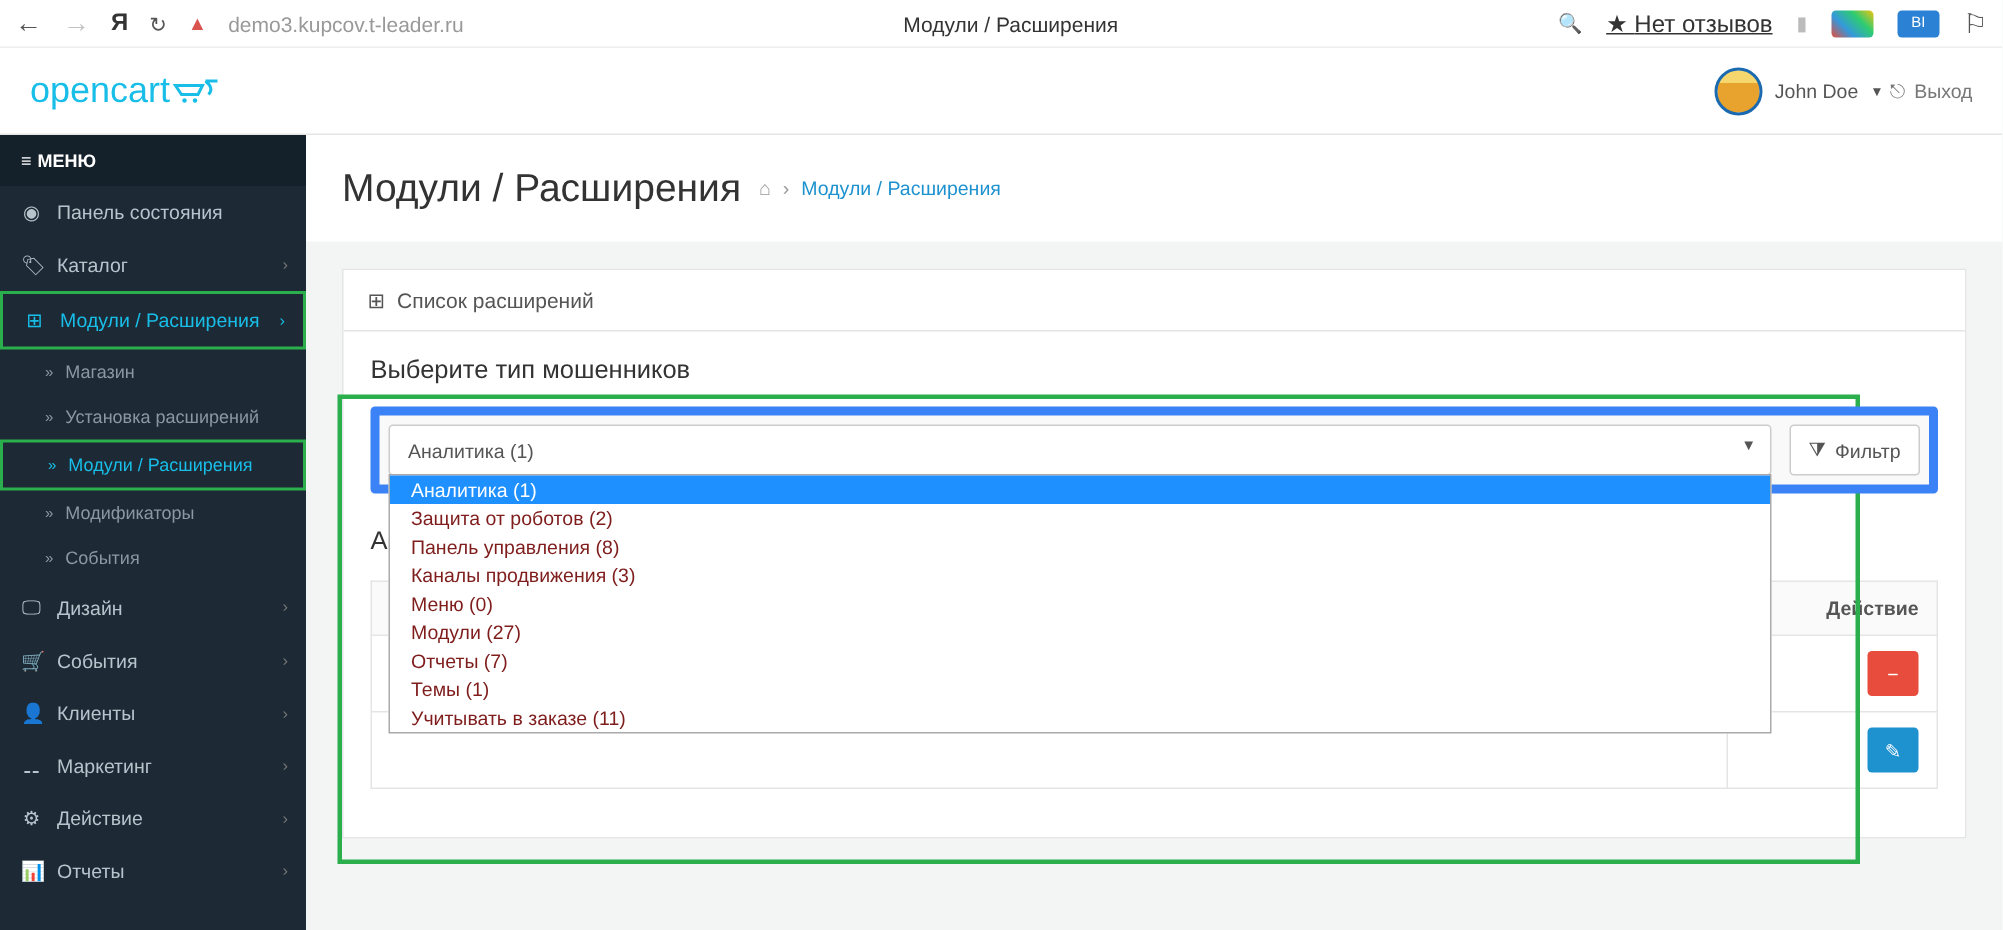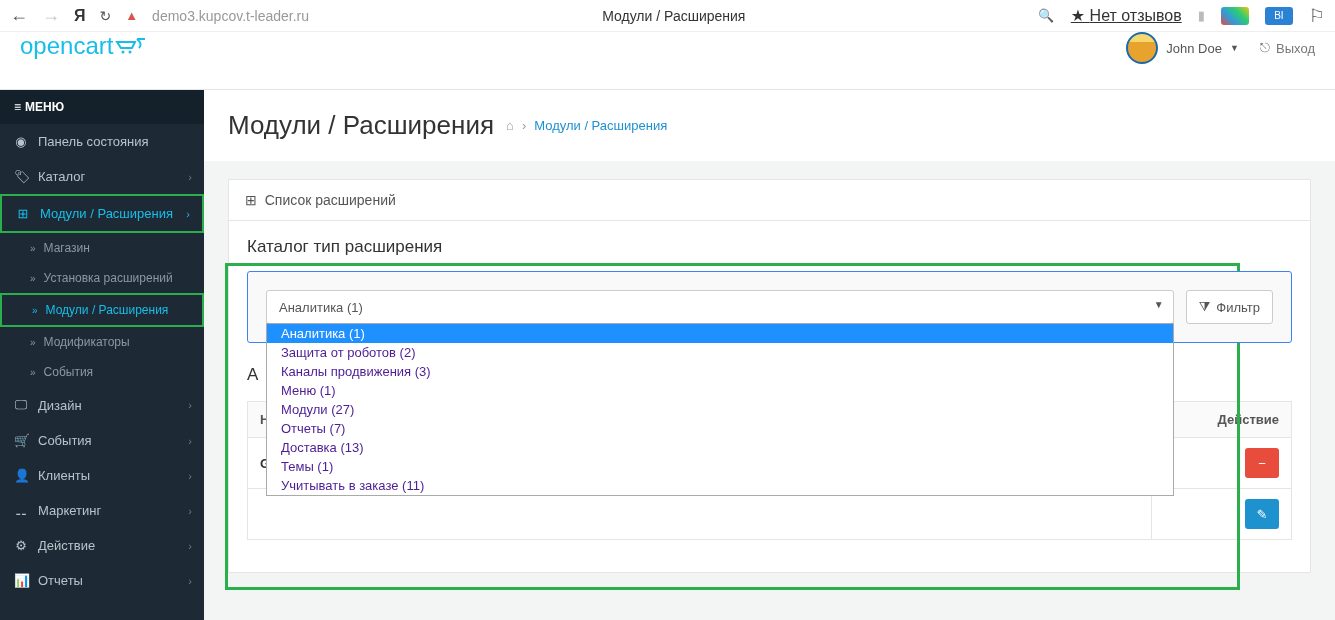--- a/index.html
+++ b/index.html
@@ -12,23 +12,23 @@
 .browser-bar .reload { font-size: 14px; color: #555; }
 .browser-bar .warn { color: #d9534f; font-size: 13px; }
 .browser-bar .url { color: #999; font-size: 14px; }
 .browser-bar .title { flex: 1; text-align: center; color: #333; font-size: 14px; }
 .browser-bar .right { display: flex; align-items: center; gap: 16px; }
 .browser-bar .search-ico { color: #888; }
 .browser-bar .reviews { font-size: 16px; color: #333; text-decoration: underline; }
 .browser-bar .ext-icon { width: 28px; height: 18px; display: inline-block; border-radius: 3px; }
 
 
-.app-header { height: 58px; background: #fff; border-bottom: 1px solid #e5e5e5; display: flex; align-items: flex-start; padding: 0 20px; justify-content: space-between; }
+.app-header { height: 58px; background: #fff; border-bottom: 1px solid #e5e5e5; display: flex; align-items: center; padding: 0 20px; justify-content: space-between; }
 .logo { color: #18bee8; font-size: 24px; font-weight: 500; display: flex; align-items: center; gap: 2px; }
-.header-right { display: flex; align-items: center; gap: 21px; }
+.header-right { display: flex; align-items: center; gap: 4px; }
 .user-block { display: flex; align-items: center; gap: 8px; color: #555; cursor: pointer; }
 .avatar { width: 32px; height: 32px; border-radius: 50%; background: linear-gradient(#f5d76e 30%, #e8a32e 30%); border: 2px solid #1b6ab0; }
 .logout { color: #777; cursor: pointer; display: flex; align-items: center; gap: 6px; }
 
 
 .app-body { display: flex; height: calc(620px - 32px - 58px); }
 .sidebar { width: 204px; background: #1d2a35; color: #b7c4cc; flex-shrink: 0; overflow: hidden; }
 .menu-header { background: #14202a; padding: 10px 14px; color: #fff; font-size: 12px; font-weight: bold; display: flex; align-items: center; gap: 4px; }
 .nav-item { padding: 10px 14px; display: flex; align-items: center; gap: 10px; cursor: pointer; font-size: 13px; position: relative; }
 .nav-item .chev { position: absolute; right: 12px; font-size: 11px; color: #777; }
@@ -54,21 +54,21 @@
 
 .filter-row { display: flex; gap: 0; align-items: stretch; }
 .select-wrap { flex: 1; position: relative; }
 .ext-select { width: 100%; height: 34px; border: 1px solid #ccc; border-radius: 3px; background: #fff; padding: 0 24px 0 12px; font-size: 13px; color: #555; appearance: none; }
 .select-caret { position: absolute; right: 10px; top: 9px; font-size: 10px; color: #555; pointer-events: none; }
 .filter-btn { background: #fff; border: 1px solid #ccc; border-radius: 3px; padding: 0 12px; height: 34px; color: #555; display: flex; align-items: center; gap: 6px; cursor: pointer; margin-left: 12px; }
 
 .green-overlay { position: absolute; border: 3px solid #2bae4c; }
 
 .dropdown { position: absolute; left: 0; right: 0; top: 33px; background: #fff; border: 1px solid #aaa; z-index: 100; }
-.dd-item { padding: 2px 14px; font-size: 13px; color: #4c1d95; cursor: pointer; }
+.dd-item { padding: 2px 14px; font-size: 13px; color: #7f1d1d; cursor: pointer; }
 .dd-item.sel { background: #1e90ff; color: #fff; }
 
 .tbl { width: 100%; border-collapse: collapse; margin-top: 16px; }
 .tbl th, .tbl td { padding: 10px 12px; border: 1px solid #e5e5e5; text-align: left; font-size: 13px; color: #555; }
 .tbl th { background: #fafafa; font-weight: bold; }
 .tbl th.right, .tbl td.right { text-align: right; }
 
 .btn-sm { width: 34px; height: 30px; border-radius: 3px; display: inline-flex; align-items: center; justify-content: center; color: #fff; cursor: pointer; }
 .btn-danger { background: #e74c3c; }
 .btn-primary { background: #1e91cf; }
@@ -206,38 +206,38 @@
       </span>
     </div>
 
     <div class="content-pad">
       <div class="panel">
         <div class="panel-head">
           <span>⊞</span>
           <span>Список расширений</span>
         </div>
         <div class="panel-body" style="position:relative">
-          <div class="section-title">Каталог тип расширения</div>
+          <div class="section-title">Выберите тип мошенников</div>
 
           <div class="green-overlay" style="left:-4px; right:70px; top:42px; bottom:-18px;"></div>
 
-          <div class="filter-row" style="padding:18px;border:1px solid #3b82f6;background:#f9f9f9;border-radius:3px;position:relative;z-index:5">
+          <div class="filter-row" style="padding:6px;border:6px solid #3b82f6;background:#f9f9f9;border-radius:3px;position:relative;z-index:5">
             <div class="select-wrap" style="position:relative">
               <div class="ext-select" style="display:flex;align-items:center">
                 <span>Аналитика (1)</span>
               </div>
               <span class="select-caret">▼</span>
               <div class="dropdown" id="dd">
                   <div class="dd-item sel">Аналитика (1)</div>
                   <div class="dd-item">Защита от роботов (2)</div>
+                  <div class="dd-item">Панель управления (8)</div>
                   <div class="dd-item">Каналы продвижения (3)</div>
-                  <div class="dd-item">Меню (1)</div>
+                  <div class="dd-item">Меню (0)</div>
                   <div class="dd-item">Модули (27)</div>
                   <div class="dd-item">Отчеты (7)</div>
-                  <div class="dd-item">Доставка (13)</div>
                   <div class="dd-item">Темы (1)</div>
                   <div class="dd-item">Учитывать в заказе (11)</div>
                 </div>
             </div>
             <div class="filter-btn">
               <span>⧩</span>
               <span>Фильтр</span>
             </div>
           </div>
 

